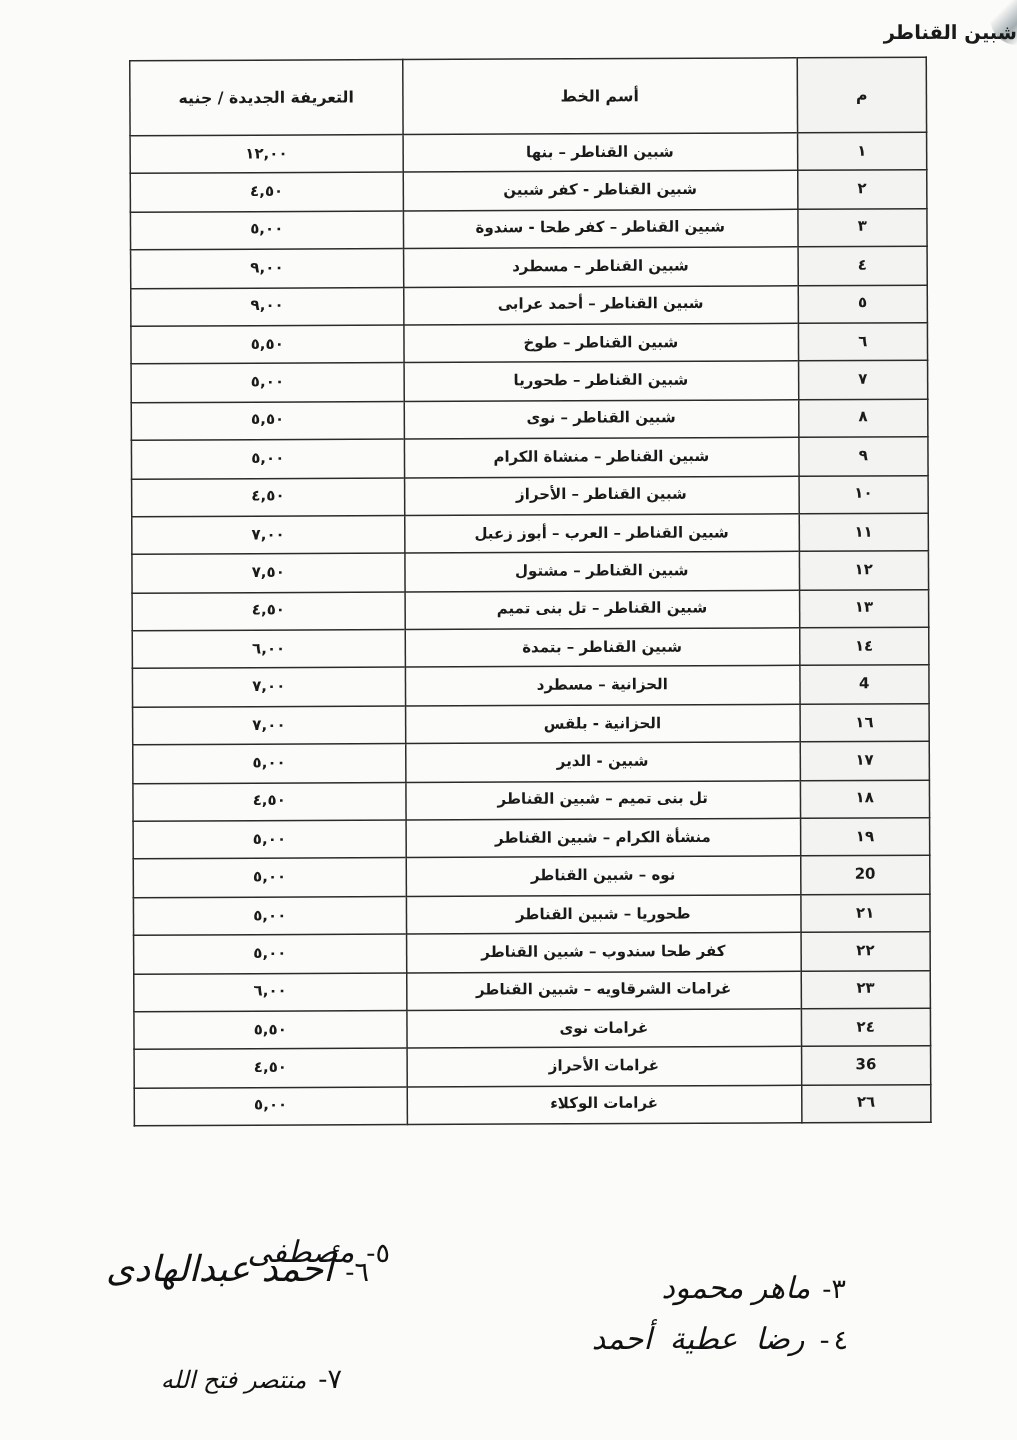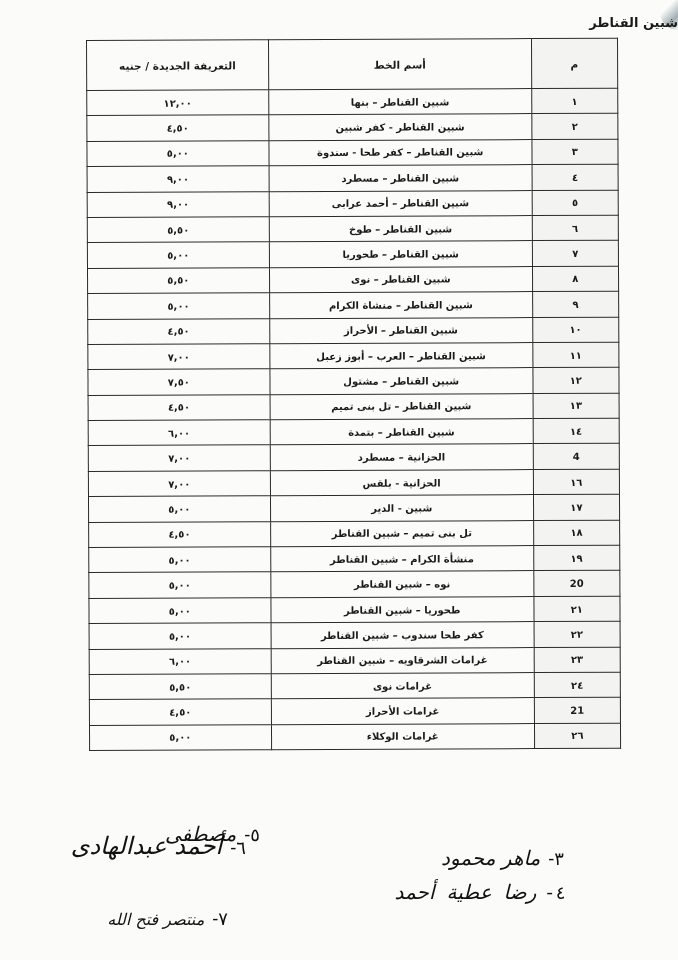--- a/index.html
+++ b/index.html
@@ -213,21 +213,21 @@
         <td class="col-num">٢٣</td>
         <td class="col-name">غرامات الشرقاويه – شبين القناطر</td>
         <td class="col-price">٦,٠٠</td>
       </tr>
       <tr>
         <td class="col-num">٢٤</td>
         <td class="col-name">غرامات نوى</td>
         <td class="col-price">٥,٥٠</td>
       </tr>
       <tr>
-        <td class="col-num">21</td>
+        <td class="col-num">36</td>
         <td class="col-name">غرامات الأحراز</td>
         <td class="col-price">٤,٥٠</td>
       </tr>
       <tr>
         <td class="col-num">٢٦</td>
         <td class="col-name">غرامات الوكلاء</td>
         <td class="col-price">٥,٠٠</td>
       </tr>
     </tbody>
 </table>

